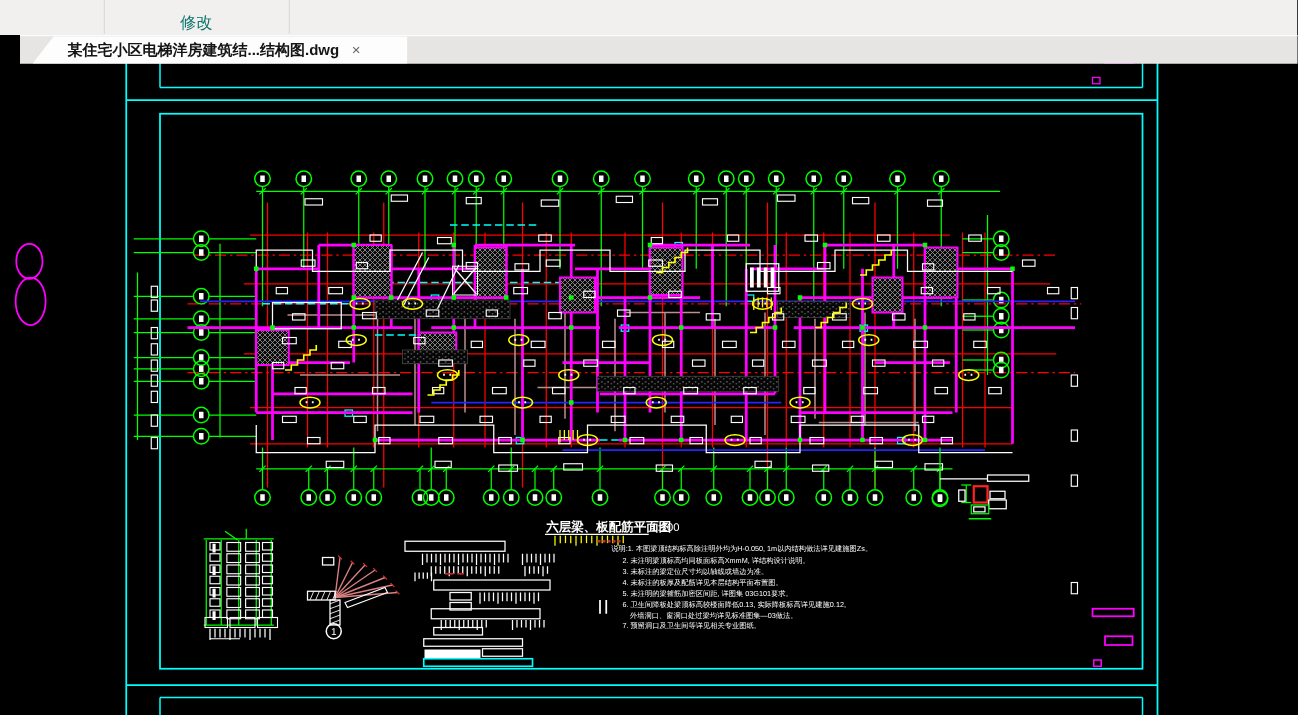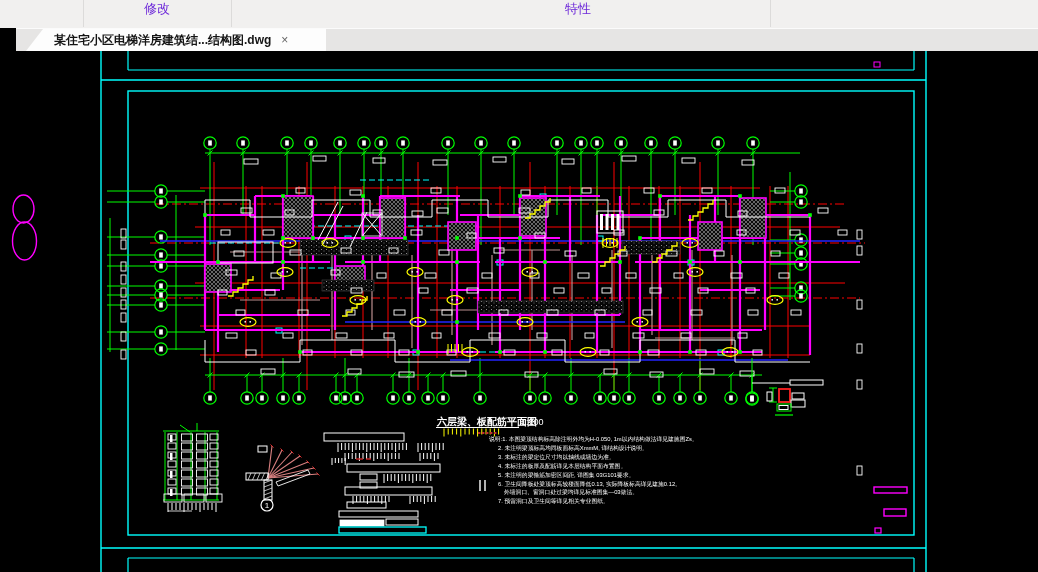--- a/index.html
+++ b/index.html
@@ -1,21 +1,21 @@
 <!DOCTYPE html>
 <html><head>
 <meta charset="utf-8">
 <style>
   html,body{margin:0;padding:0;background:#000;}
   body{width:1038px;height:572px;position:relative;overflow:hidden;
        font-family:"Liberation Sans","DejaVu Sans",sans-serif;}
   
   .toolbar{position:absolute;left:0;top:0;width:1038px;height:28px;background:#f1f0ef;z-index:5;}
-  .tb-sec{position:absolute;top:0;height:27px;display:flex;align-items:flex-start;justify-content:center;
-          color:#6d28d9;font-size:13px;border-right:1px solid #dcdbda;cursor:default;}
+  .tb-sec{position:absolute;top:0;height:27px;display:flex;align-items:flex-end;justify-content:center;
+          color:#0f766e;font-size:13px;border-right:1px solid #dcdbda;cursor:default;}
   
   .tabbar{position:absolute;left:0;top:28px;width:1038px;height:22px;background:#e6e5e4;
           border-top:1px solid #fbfbfb;z-index:5;margin-left:16px;}
   .file-tab{position:absolute;left:10px;top:0;width:300px;height:22px;background:#fdfdfd;
             clip-path:polygon(0 100%,17px 0,100% 0,100% 100%);
             display:flex;align-items:center;padding-left:28px;box-sizing:border-box;}
   .file-tab .title{font-size:12px;font-weight:bold;color:#151515;white-space:nowrap;}
   .file-tab .close{margin-left:10px;font-size:12px;color:#666;cursor:pointer;}
   
   .canvas{position:absolute;left:0;top:50px;width:884px;height:522px;background:#000;}
@@ -23,23 +23,20 @@
 </style>
 </head>
 <body>
 
 <div class="toolbar">
   <div class="tb-sec" style="left:0;width:83px">
       <span></span>
     </div>
   <div class="tb-sec" style="left:83px;width:148px">
       <span>修改</span>
-    </div>
-  <div class="tb-sec" style="left:386px;width:384px">
-      <span>特性</span>
     </div>
   <div class="tb-sec" style="left:902px;width:136px;border-right:none">
       <span></span>
     </div>
 </div>
 
 <div class="tabbar">
   <div class="file-tab">
     <span class="title">某住宅小区电梯洋房建筑结...结构图.dwg</span>
     <span class="close">×</span>

